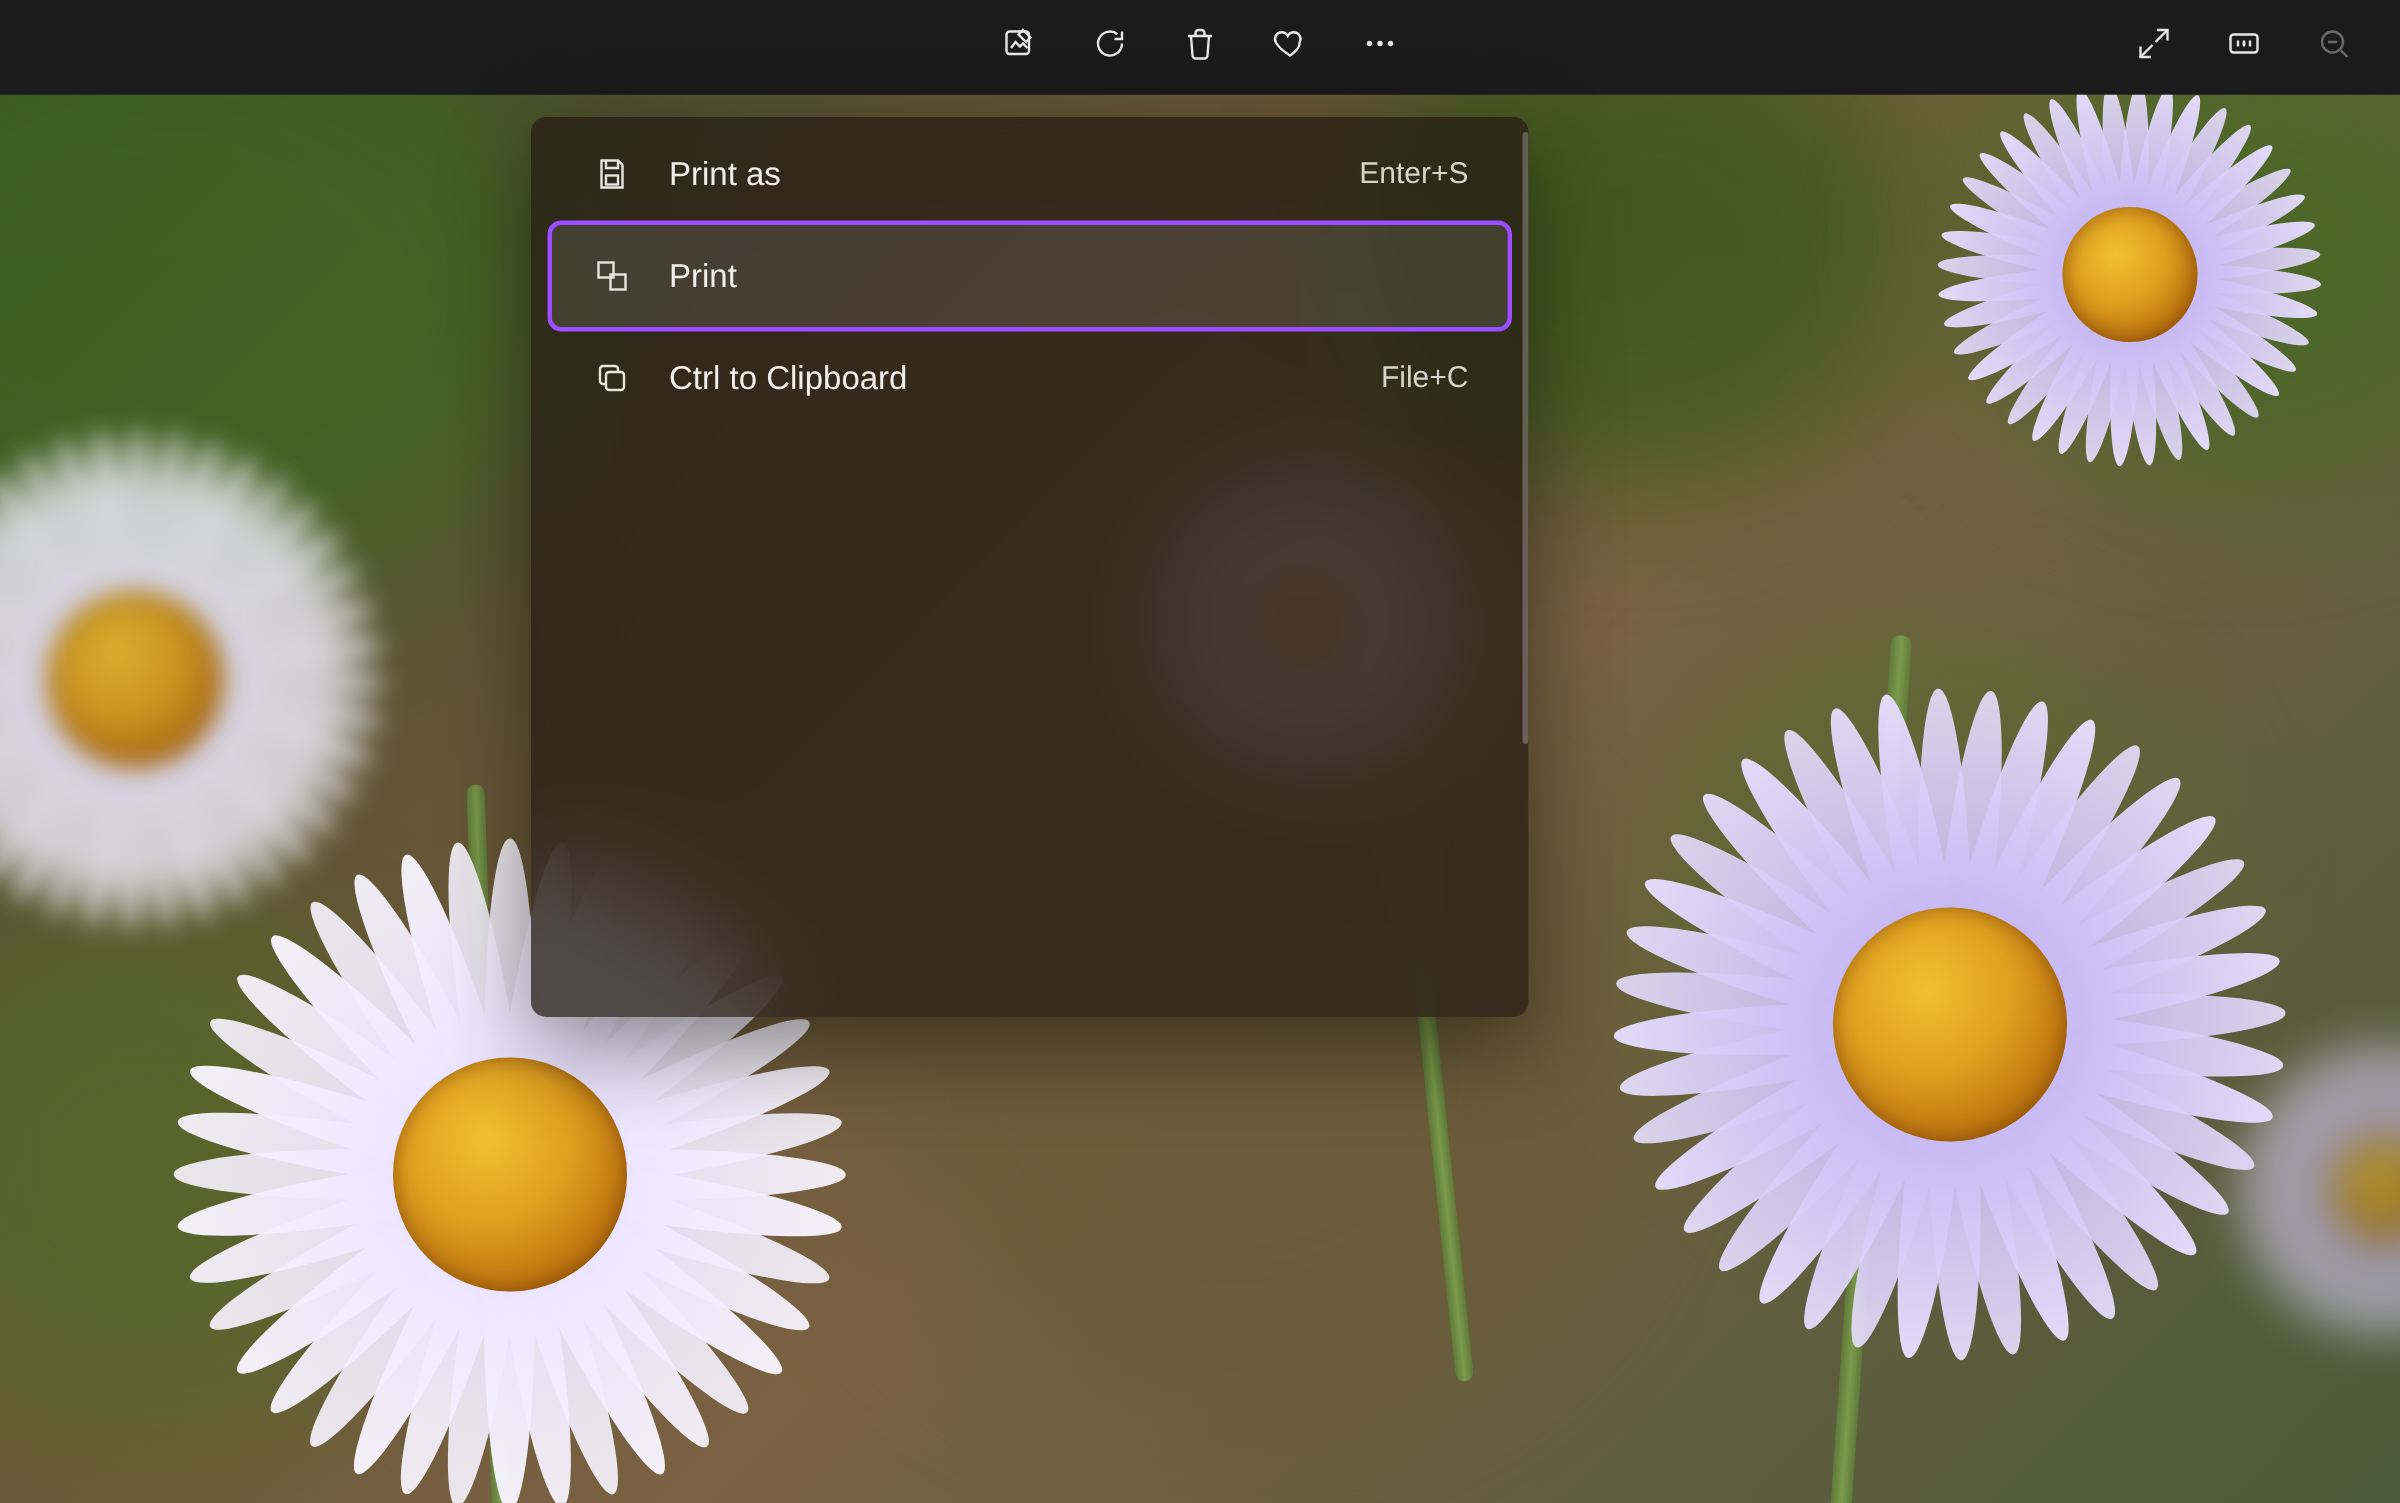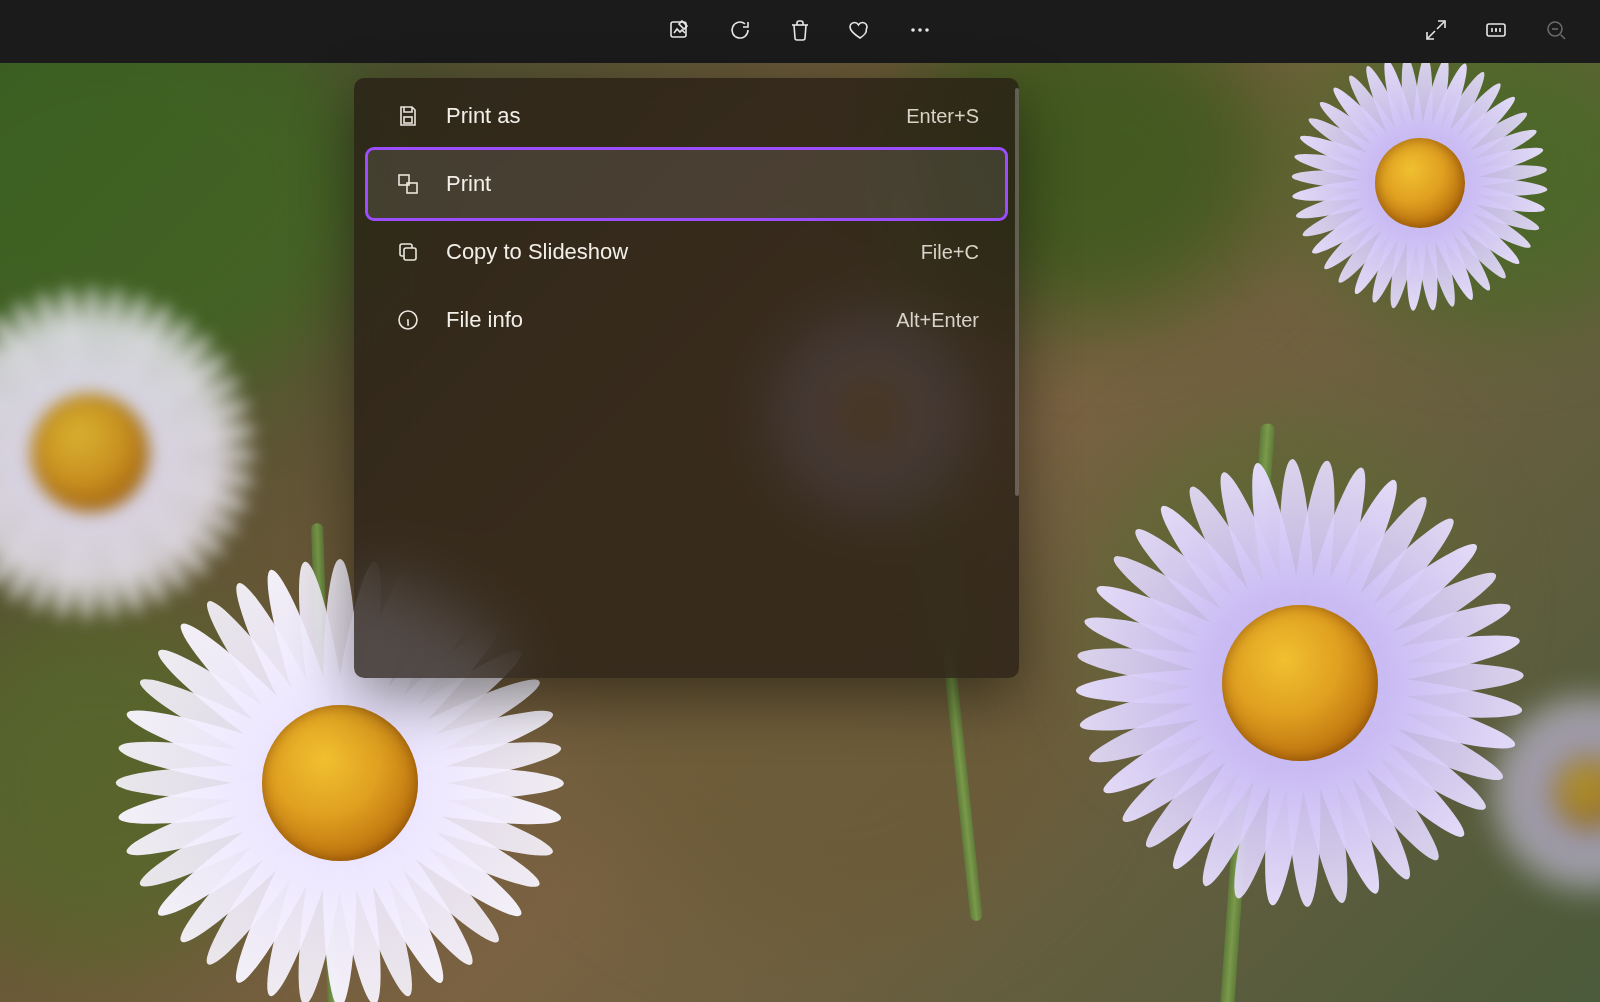--- a/index.html
+++ b/index.html
@@ -527,33 +527,22 @@
       <span class="mi-right"></span>
     </div>
 
     <div class="menu-item">
       <span class="mi-icon">
         <svg viewBox="0 0 24 24" fill="none" stroke="currentColor" stroke-width="1.6">
             <rect x="8" y="8" width="12" height="12" rx="2"></rect>
             <path d="M16 8V6a2 2 0 0 0-2-2H6a2 2 0 0 0-2 2v8a2 2 0 0 0 2 2h2"></path>
           </svg>
       </span>
-      <span>Copy to Slideshow</span>
+      <span>Ctrl to Clipboard</span>
       <span class="mi-right">File+C</span>
     </div>
 
 
 
-    <div class="menu-item">
-      <span class="mi-icon">
-        <svg viewBox="0 0 24 24" fill="none" stroke="currentColor" stroke-width="1.6">
-            <circle cx="12" cy="12" r="9"></circle>
-            <path d="M12 8h.01"></path>
-            <path d="M11 12h1v5h1"></path>
-          </svg>
-      </span>
-      <span>File info</span>
-      <span class="mi-right">Alt+Enter</span>
-    </div>
 
 
   </div>
 </div>
 
 </body></html>

